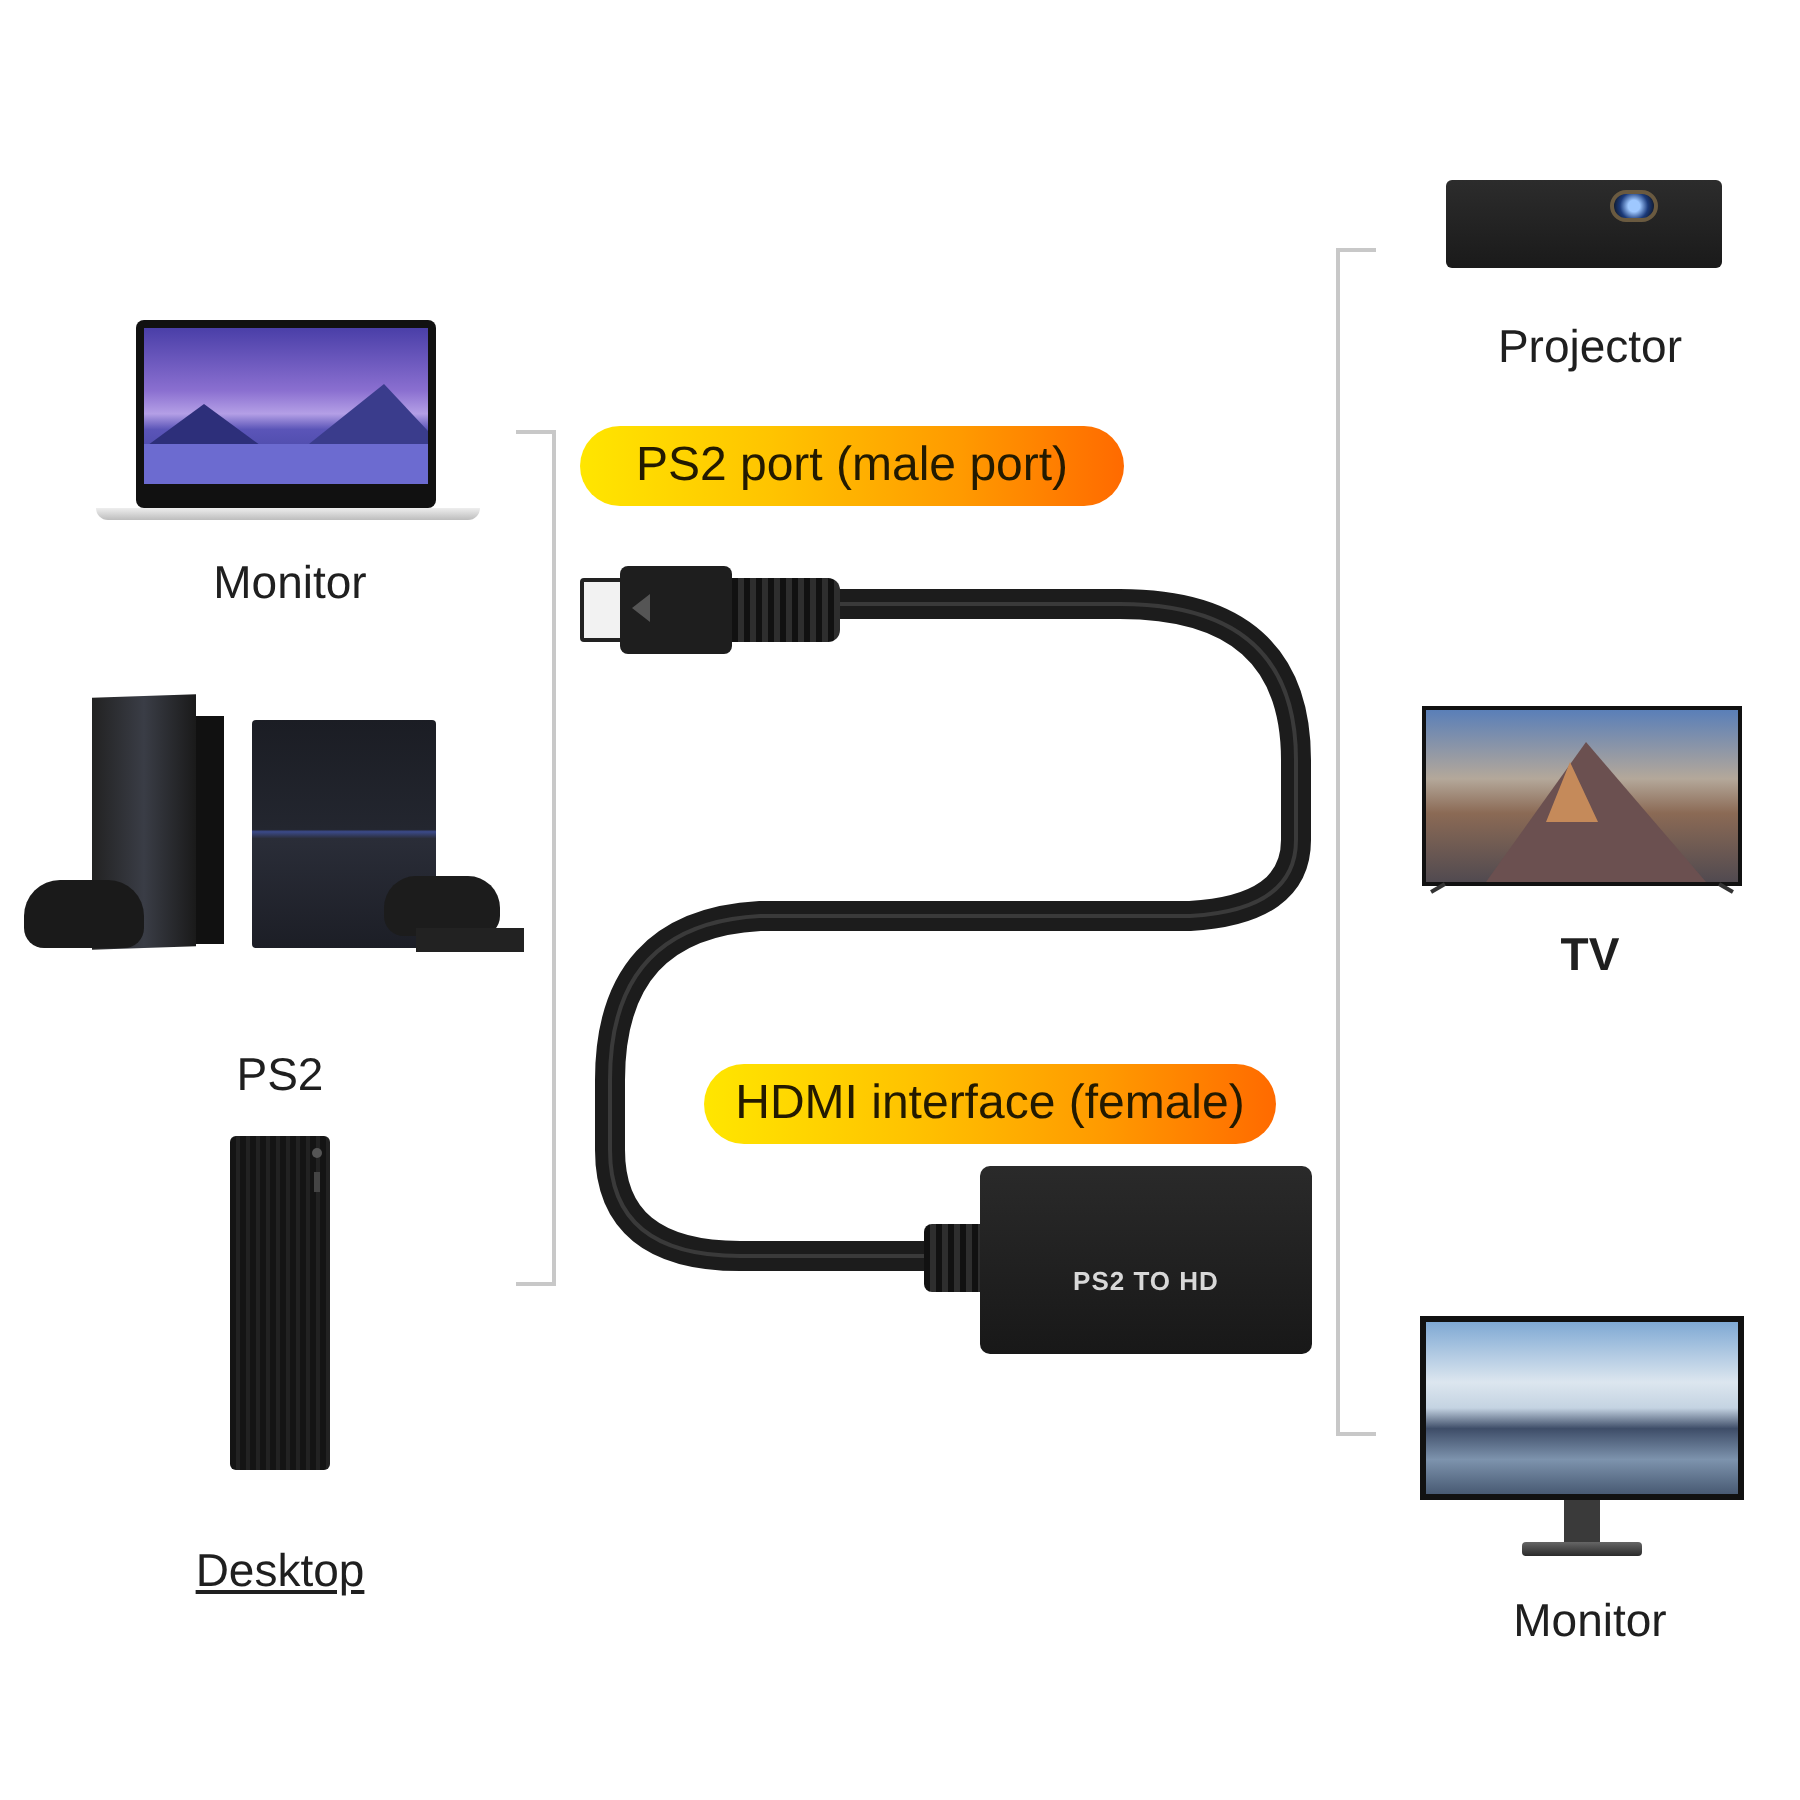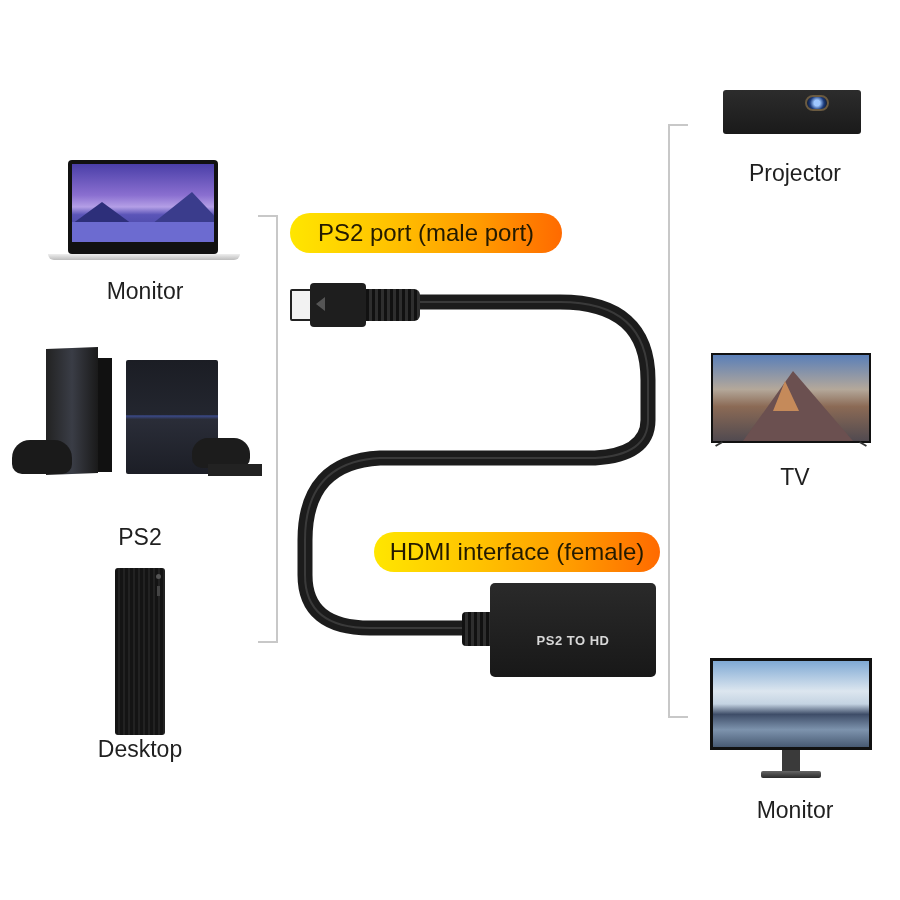--- a/index.html
+++ b/index.html
@@ -39,24 +39,24 @@
   <div style="position:absolute; left:2px; top:96px; width:60px; height:34px; background:#1a1a1a; border-radius:18px 18px 10px 10px;"></div>
   <div style="position:absolute; left:182px; top:94px; width:58px; height:30px; background:#1c1c1c; border-radius:16px 16px 10px 10px;"></div>
   <div style="position:absolute; left:198px; top:120px; width:54px; height:12px; background:#222;"></div>
 </div>
 <div class="label" style="left:80px; top:524px; width:120px;">PS2</div>
 
 <div class="abs" style="left:115px; top:568px; width:50px; height:167px; background:repeating-linear-gradient(90deg,#141414 0 3px,#222 3px 5px); border-radius:3px;">
   <div style="position:absolute; right:4px; top:6px; width:5px; height:5px; border-radius:50%; background:#555;"></div>
   <div style="position:absolute; right:5px; top:18px; width:3px; height:10px; background:#444;"></div>
 </div>
-<div class="label" style="left:80px; top:736px; width:120px;">Desktop</div>
+<div class="label" style="left:80px; top:772px; width:120px;text-decoration:underline;">Desktop</div>
 
 <div class="pill" style="left:290px; top:213px; width:272px;">PS2 port (male port)</div>
-<div class="pill" style="left:374px; top:532px; width:286px;">HDMI interface (female)</div>
+<div class="pill" style="left:352px; top:532px; width:286px;">HDMI interface (female)</div>
 
 <svg width="900" height="900" style="left:0; top:0;">
   <path d="M 420 302 L 560 302 Q 648 302 648 380 L 648 420 Q 648 455 595 458 L 380 458 Q 305 462 305 540 L 305 575 Q 305 628 370 628 L 470 628" fill="none" stroke="#1c1c1c" stroke-width="15" stroke-linecap="round"></path>
   <path d="M 420 302 L 560 302 Q 648 302 648 380 L 648 420 Q 648 455 595 458 L 380 458 Q 305 462 305 540 L 305 575 Q 305 628 370 628 L 470 628" fill="none" stroke="#3a3a3a" stroke-width="2"></path>
 </svg>
 
 <div class="abs" style="left:290px; top:283px; width:135px; height:44px;">
   <div style="position:absolute; left:0; top:6px; width:22px; height:32px; background:#f2f2f2; border:2px solid #222; border-radius:2px;"></div>
   <div style="position:absolute; left:20px; top:0; width:56px; height:44px; background:#1e1e1e; border-radius:4px;">
     <div style="position:absolute; left:6px; top:14px; width:0; height:0; border-top:7px solid transparent; border-bottom:7px solid transparent; border-right:9px solid #555;"></div>
@@ -77,21 +77,21 @@
 <div class="abs" style="left:711px; top:353px; width:160px; height:98px;">
   <div style="position:absolute; left:0; top:0; width:160px; height:90px; background:#111; padding:2px;">
     <div style="width:100%; height:100%; background:linear-gradient(180deg,#5a7fb8 0%,#b4a89a 40%,#8b6a55 60%,#514a50 100%); position:relative; overflow:hidden;">
       <div style="position:absolute; left:30px; bottom:0; width:0; height:0; border-left:50px solid transparent; border-right:60px solid transparent; border-bottom:70px solid #6b5050;"></div>
       <div style="position:absolute; left:60px; bottom:30px; width:0; height:0; border-left:12px solid transparent; border-right:14px solid transparent; border-bottom:30px solid #c58a5a;"></div>
     </div>
   </div>
   <div style="position:absolute; left:4px; top:90px; width:8px; height:2px; background:#333; transform:rotate(-30deg);"></div>
   <div style="position:absolute; right:4px; top:90px; width:8px; height:2px; background:#333; transform:rotate(30deg);"></div>
 </div>
-<div class="label" style="left:735px; top:464px; width:120px;">TV</div>
+<div class="label" style="left:735px; top:464px; width:120px;font-weight:bold;">TV</div>
 
 <div class="abs" style="left:710px; top:658px; width:162px; height:122px;">
   <div style="position:absolute; left:0; top:0; width:162px; height:92px; background:#111; padding:3px;">
     <div style="width:100%; height:100%; background:linear-gradient(180deg,#7fa9d4 0%,#dce6ef 35%,#c4d3e2 50%,#3e4d68 62%,#7d93ad 80%,#485a73 100%);"></div>
   </div>
   <div style="position:absolute; left:72px; top:92px; width:18px; height:22px; background:#3a3a3a;"></div>
   <div style="position:absolute; left:51px; top:113px; width:60px; height:7px; background:linear-gradient(#666,#2a2a2a); border-radius:2px;"></div>
 </div>
 <div class="label" style="left:725px; top:797px; width:140px;">Monitor</div>
 

